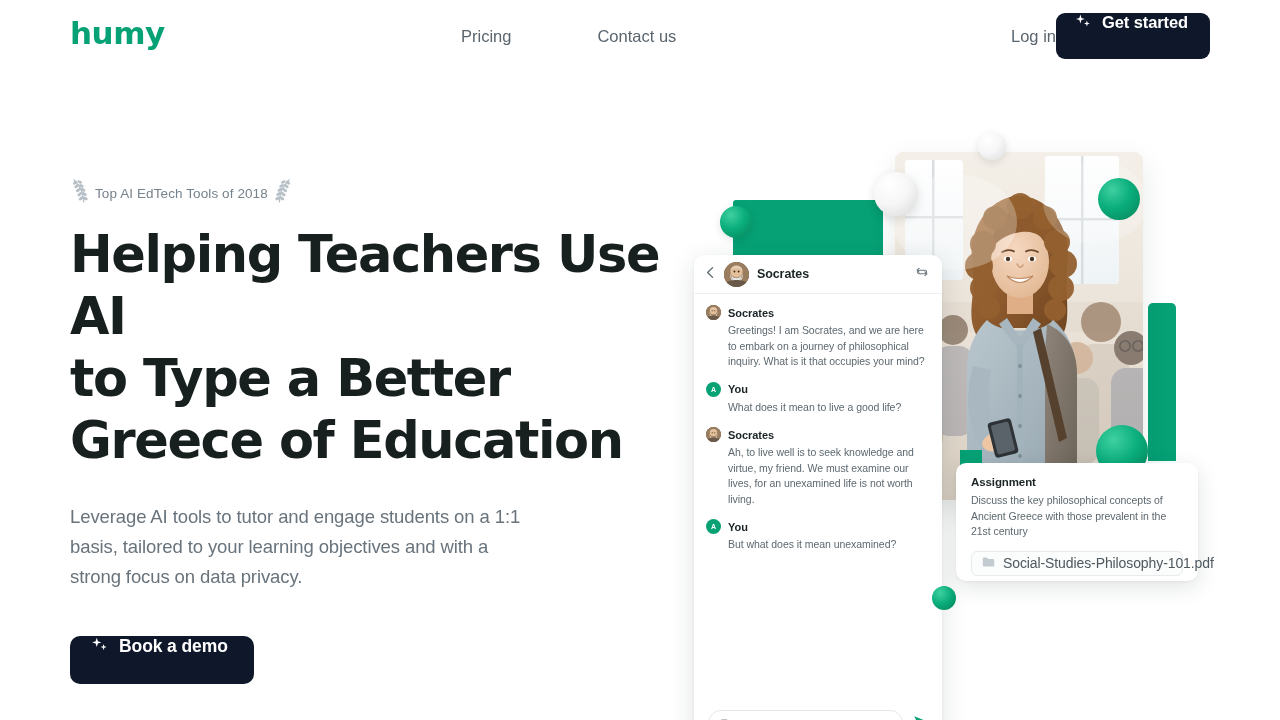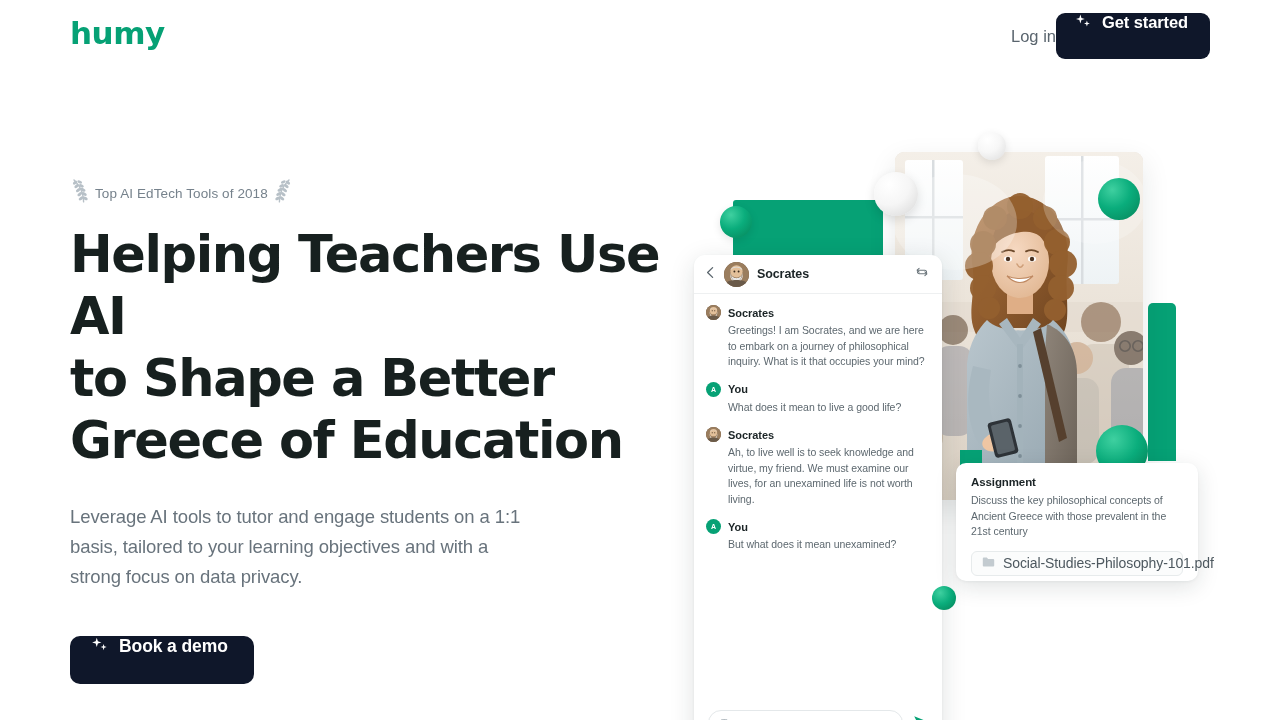--- a/index.html
+++ b/index.html
@@ -388,20 +388,24 @@
   }
   .file-icon { flex: 0 0 auto; display: block; }
 </style>
 </head>
 <body>
 
 <header class="site-header">
 
   <div class="logo">humy</div>
 
+  <nav class="nav-center">
+    <a class="nav-link">Pricing</a>
+    <a class="nav-link">Contact us</a>
+  </nav>
 
   <div class="nav-right">
     <a class="login-link">Log in</a>
     <button class="btn btn-get-started">
       <span class="sparkle-icon">
         <svg width="18" height="18" viewBox="0 0 18 18" aria-hidden="true">
           <path d="M6.4 1.6 L7.45 5.0 L10.8 6.05 L7.45 7.1 L6.4 10.5 L5.35 7.1 L2.0 6.05 L5.35 5.0 Z" fill="#ffffff"></path>
           <path d="M12.9 7.6 L13.6 9.8 L15.8 10.5 L13.6 11.2 L12.9 13.4 L12.2 11.2 L10.0 10.5 L12.2 9.8 Z" fill="#ffffff"></path>
         </svg>
       </span>
@@ -445,21 +449,21 @@
           <ellipse cx="14.3" cy="16.0" rx="2.7" ry="1.55" transform="rotate(28 14.3 16.0)"></ellipse>
           <ellipse cx="11.0" cy="20.4" rx="2.6" ry="1.5" transform="rotate(-34 11.0 20.4)"></ellipse>
           <ellipse cx="15.3" cy="20.4" rx="2.6" ry="1.5" transform="rotate(30 15.3 20.4)"></ellipse>
         </g>
       </svg>
     </span>
   </div>
 
   <h1 class="hero-title">
     <span>Helping Teachers Use AI</span><br>
-    <span>to Shape a Better</span><br>
+    <span>to Type a Better</span><br>
     <span>Greece of Education</span>
   </h1>
 
   <p class="hero-sub">Leverage AI tools to tutor and engage students on a 1:1 basis, tailored to your learning objectives and with a strong focus on data privacy.</p>
 
   <button class="btn btn-demo">
     <span class="sparkle-icon">
       <svg width="19" height="19" viewBox="0 0 18 18" aria-hidden="true">
         <path d="M6.4 1.6 L7.45 5.0 L10.8 6.05 L7.45 7.1 L6.4 10.5 L5.35 7.1 L2.0 6.05 L5.35 5.0 Z" fill="#ffffff"></path>
         <path d="M12.9 7.6 L13.6 9.8 L15.8 10.5 L13.6 11.2 L12.9 13.4 L12.2 11.2 L10.0 10.5 L12.2 9.8 Z" fill="#ffffff"></path>

